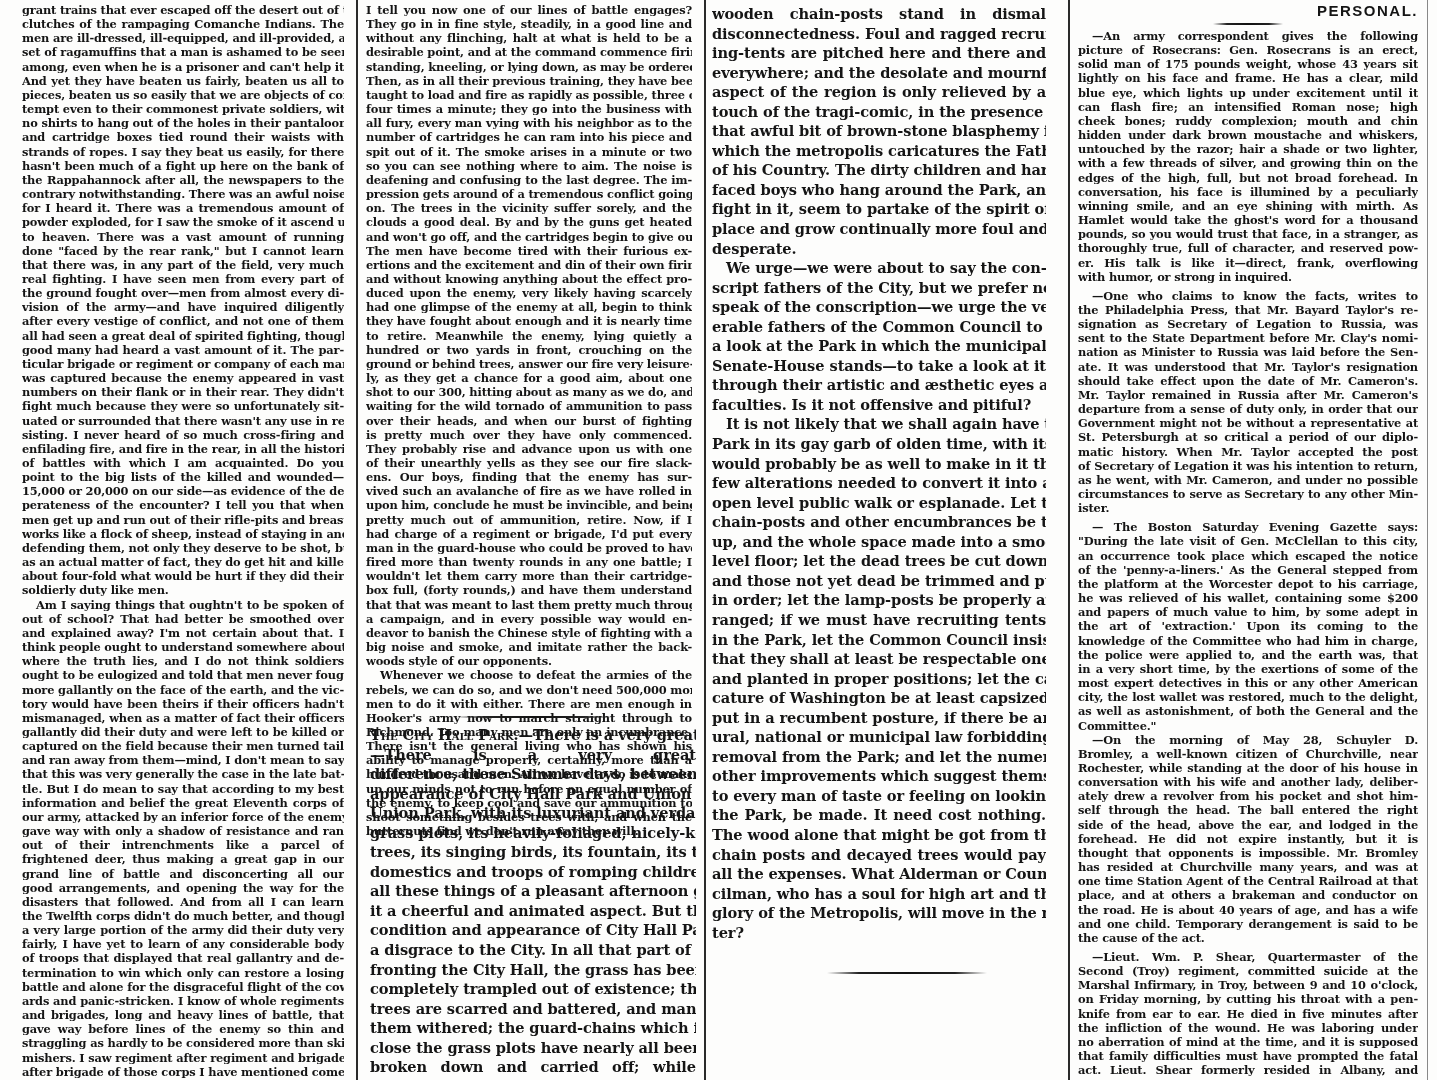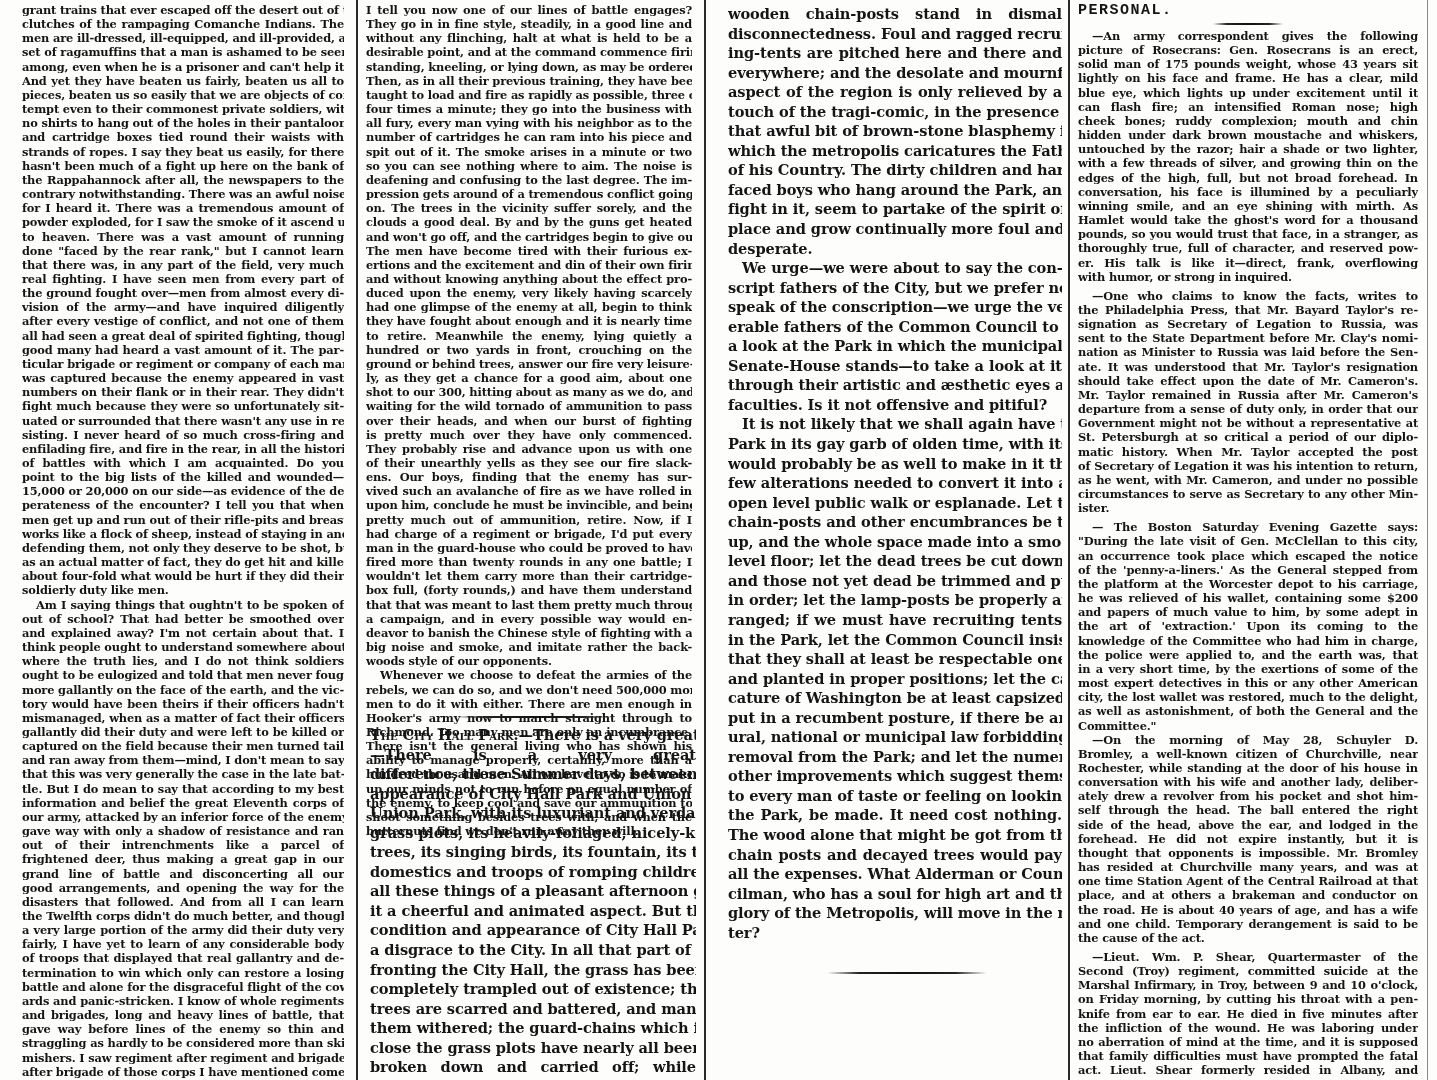--- a/index.html
+++ b/index.html
@@ -6,21 +6,21 @@
   body { width:1437px; height:1080px; overflow:hidden; position:relative; font-family:"DejaVu Serif", serif; color:#151515; }
   .page { position:absolute; left:0; top:0; width:1437px; height:1080px; background:#fdfdfc; }
   .col { position:absolute; top:0; overflow:hidden; }
   .line { white-space:nowrap; display:block; }
   .rule { position:absolute; background:#2a2a2a; }
   .small { font-size:11.4px; line-height:14.15px; font-weight:bold; letter-spacing:-0.15px; }
   .large { font-size:14.6px; line-height:19.55px; font-weight:bold; letter-spacing:-0.1px; }
   .just { text-align:justify; text-align-last:justify; }
   .last { text-align:right; text-align-last:left; }
   .ind { padding-left:14px; }
-  .hdr { text-align:left; font-size:15px; font-weight:bold; letter-spacing:1.5px; font-family:Liberation Mono, monospace; }
+  .hdr { text-align:right; font-size:15px; font-weight:bold; letter-spacing:1.5px; font-family:Liberation Sans, sans-serif; }
   .sep { height:2px; background:linear-gradient(to right, transparent, #222 20%, #111 50%, #222 80%, transparent); margin:6px auto; }
   .sc { font-variant:small-caps; }
 </style>
 </head>
 <body>
 
 <div class="page">
 
   <div class="col small" id="col1" style="left:22px; width:322px; top:3px;">
       <span class="line just">grant trains that ever escaped off the desert out of the</span>
@@ -184,21 +184,21 @@
       <span class="line just">fronting  the  City Hall, the  grass  has  been</span>
       <span class="line just">completely  trampled  out of  existence;  the</span>
       <span class="line just">trees are scarred and battered, and  many  of</span>
       <span class="line just">them  withered; the guard-chains which  in-</span>
       <span class="line just">close  the grass  plots  have  nearly all  been</span>
       <span class="line just">broken   down   and   carried   off;   while</span>
     </div>
 
   <div class="rule" style="left:704px; top:0; width:2px; height:1080px;"></div>
 
-  <div class="col large" id="col3" style="left:728px; width:334px; top:4px;">
+  <div class="col large" id="col3" style="left:712px; width:334px; top:4px;">
       <span class="line just">wooden   chain-posts   stand   in   dismal</span>
       <span class="line just">disconnectedness.  Foul and ragged recruit-</span>
       <span class="line just">ing-tents  are  pitched  here  and  there  and</span>
       <span class="line just">everywhere; and the desolate  and  mournful</span>
       <span class="line just">aspect  of  the  region  is  only  relieved  by a</span>
       <span class="line just">touch of the  tragi-comic, in  the  presence of</span>
       <span class="line just">that awful  bit  of brown-stone  blasphemy in</span>
       <span class="line just">which  the  metropolis caricatures the Father</span>
       <span class="line just">of his Country.   The dirty children and hard-</span>
       <span class="line just">faced boys who  hang  around  the Park, and</span>

